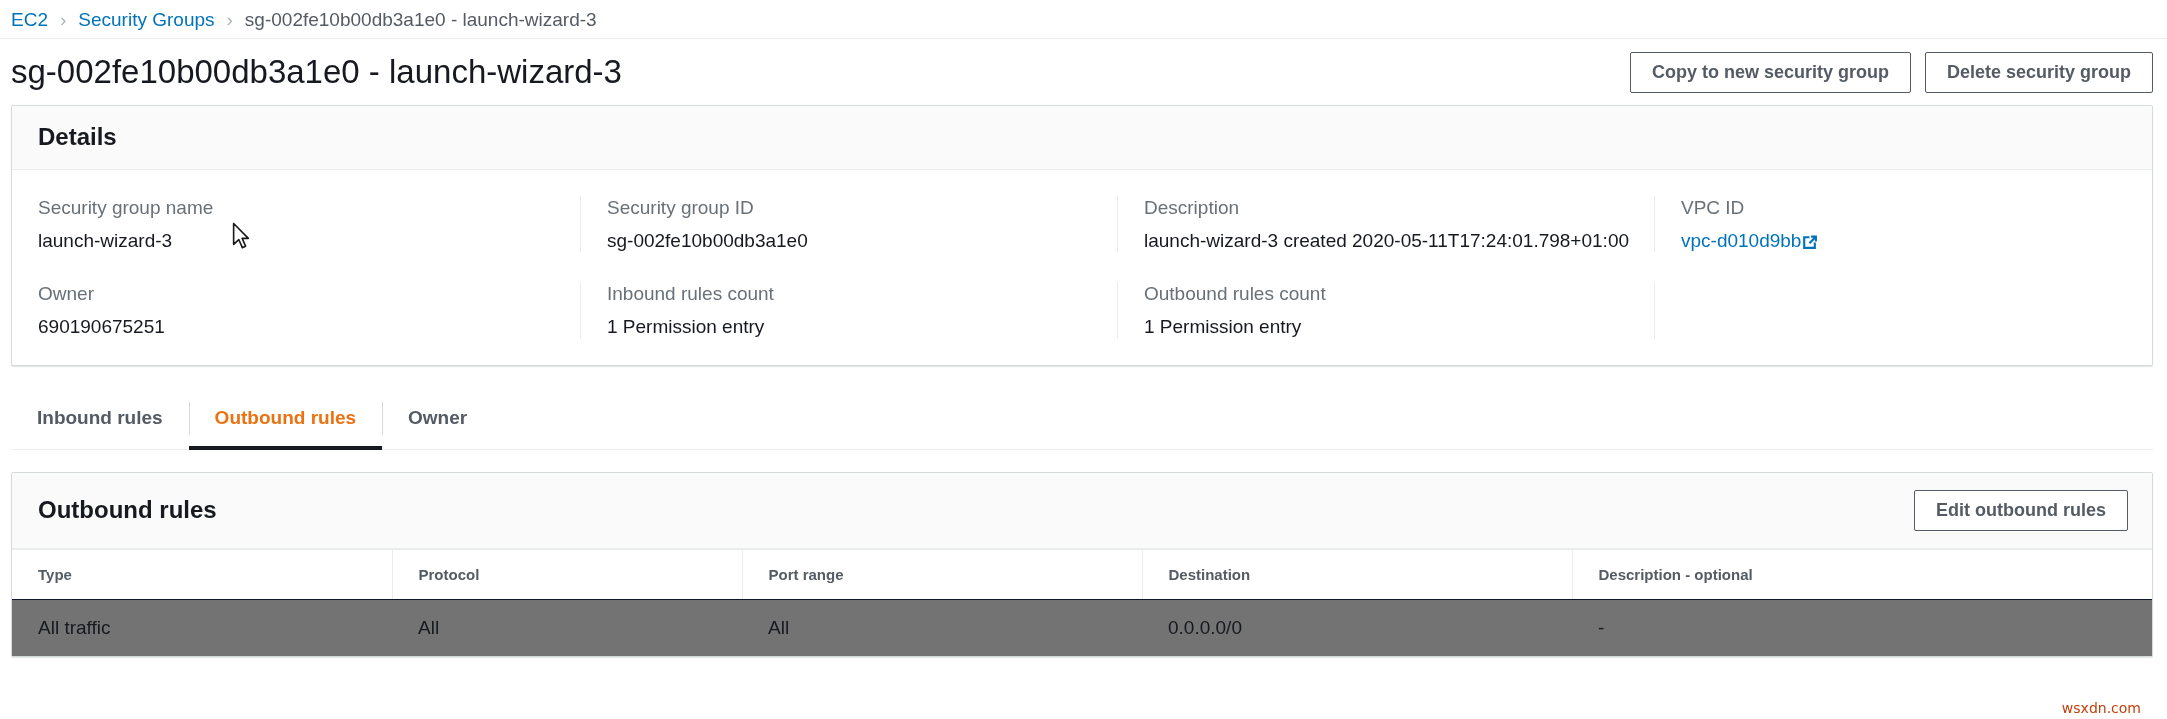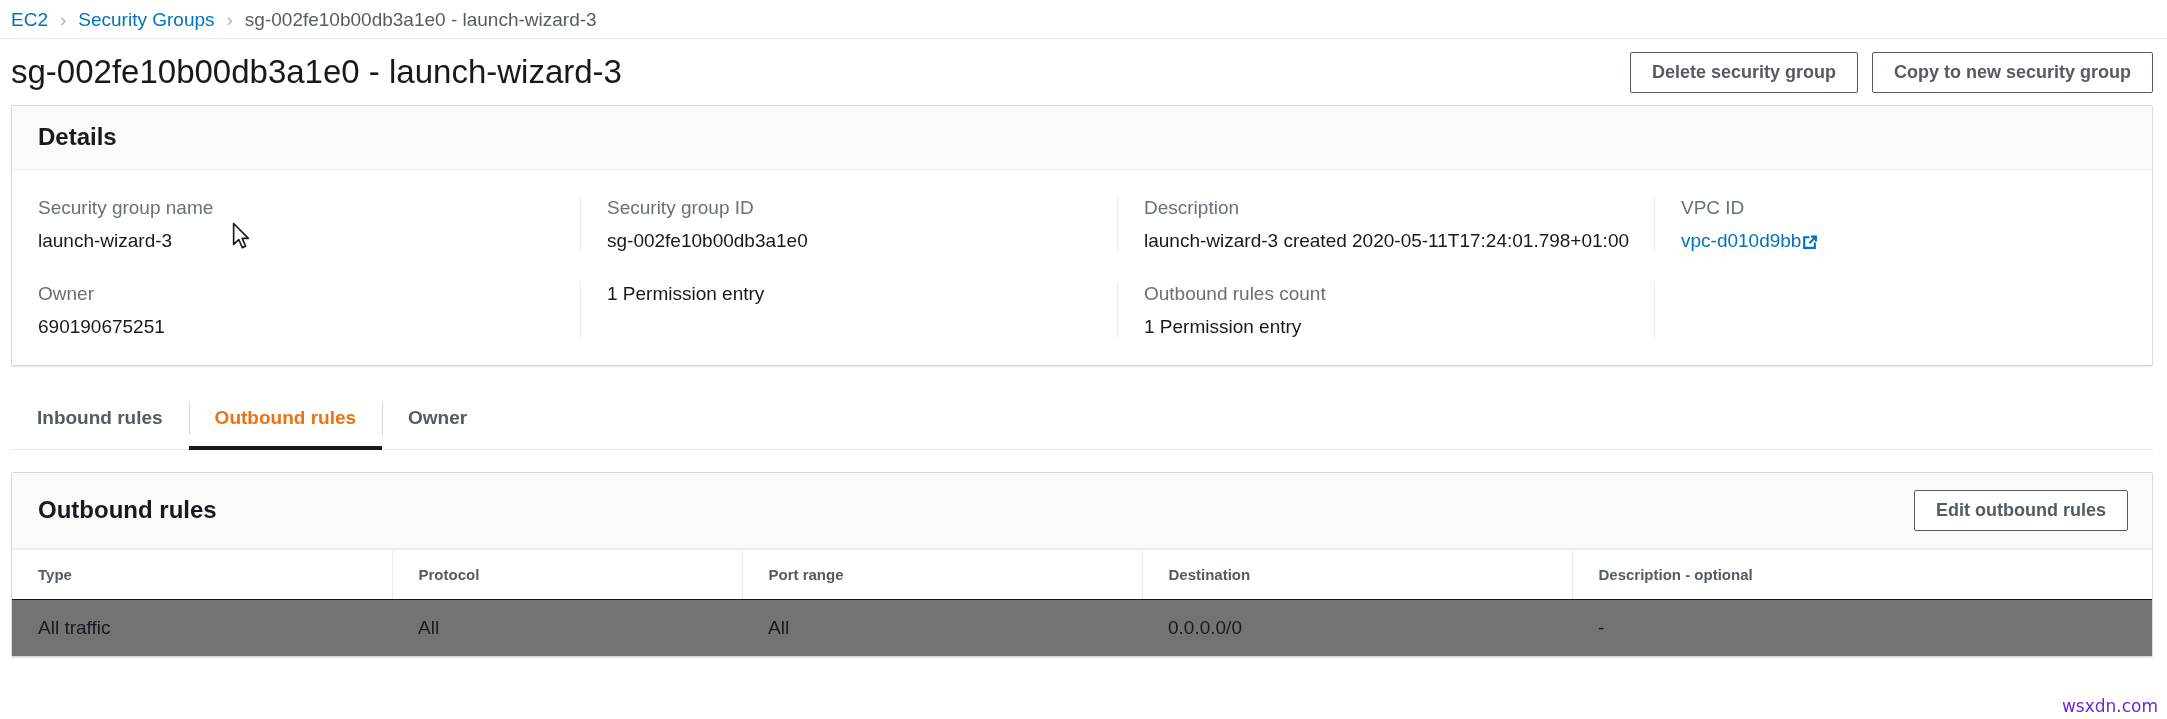--- a/index.html
+++ b/index.html
@@ -249,45 +249,45 @@
     top: 222px;
     width: 20px;
     height: 28px;
     pointer-events: none;
     z-index: 50;
   }
 
   
   .watermark {
     position: absolute;
-    right: 9px;
+    right: 26px;
     bottom: 3px;
-    font-size: 17px;
-    color: #6d28d9;
+    font-size: 14px;
+    color: #c2410c;
     font-family: "DejaVu Sans", sans-serif;
     z-index: 40;
   }
 </style>
 </head>
 <body>
 
 <div class="breadcrumb-bar">
   <a class="crumb" href="#">EC2</a>
   <span class="crumb-sep">›</span>
   <a class="crumb" href="#">Security Groups</a>
   <span class="crumb-sep">›</span>
   <span class="crumb current">sg-002fe10b00db3a1e0 - launch-wizard-3</span>
 </div>
 <div class="divider-line"></div>
 
 <div class="page-header">
   <h1 class="page-title">sg-002fe10b00db3a1e0 - launch-wizard-3</h1>
   <div class="header-actions">
+    <button class="btn">Copy to new security group</button>
     <button class="btn">Delete security group</button>
-    <button class="btn">Copy to new security group</button>
   </div>
 </div>
 
 <div class="content-area">
   <div class="card">
     <div class="card-header">
       <span class="card-title">Details</span>
     </div>
     <div class="details-body">
 
@@ -319,20 +319,21 @@
           </div>
         </div>
       </div>
 
       <div class="details-row">
         <div class="detail-cell c1">
           <div class="detail-label">Owner</div>
           <div class="detail-value">690190675251</div>
         </div>
         <div class="detail-cell c2">
+          <div class="detail-label">Inbound rules count</div>
           <div class="detail-value">1 Permission entry</div>
         </div>
         <div class="detail-cell c3">
           <div class="detail-label">Outbound rules count</div>
           <div class="detail-value">1 Permission entry</div>
         </div>
         <div class="detail-cell c4"></div>
       </div>
 
     </div>

